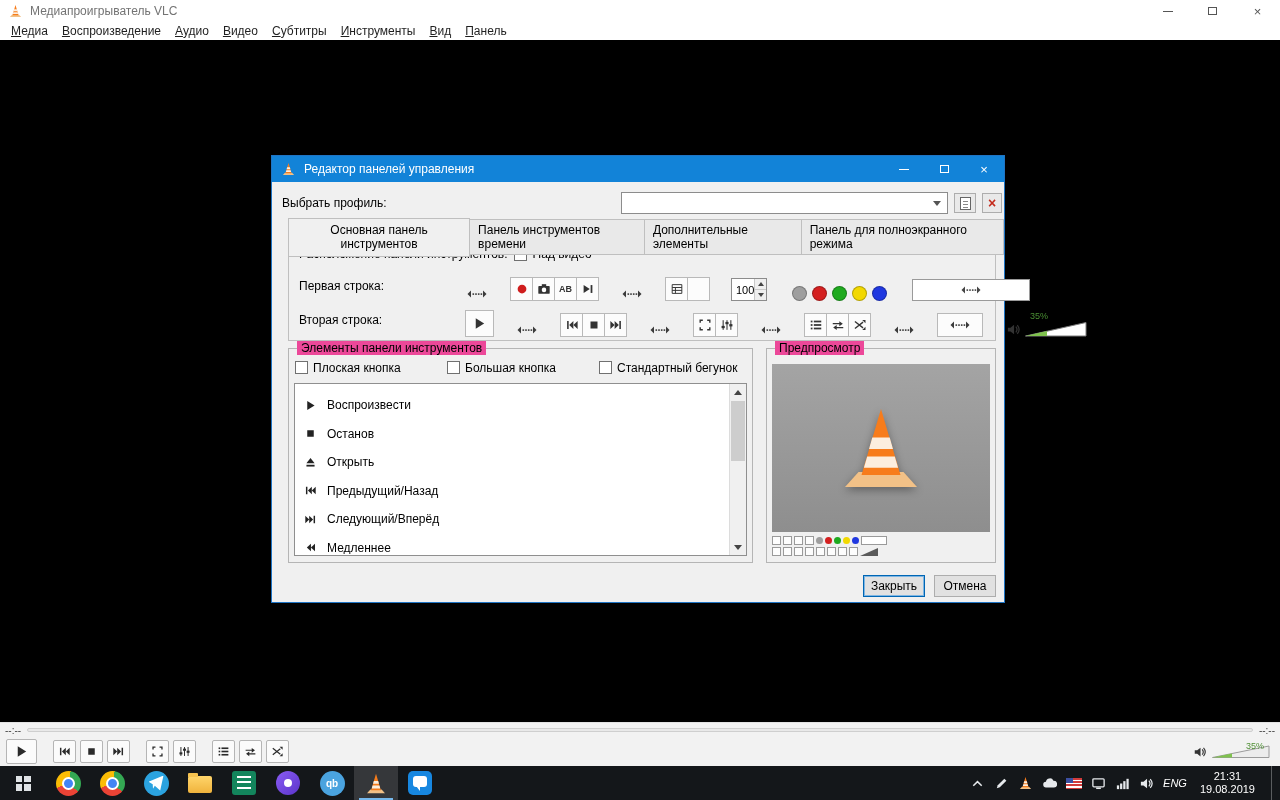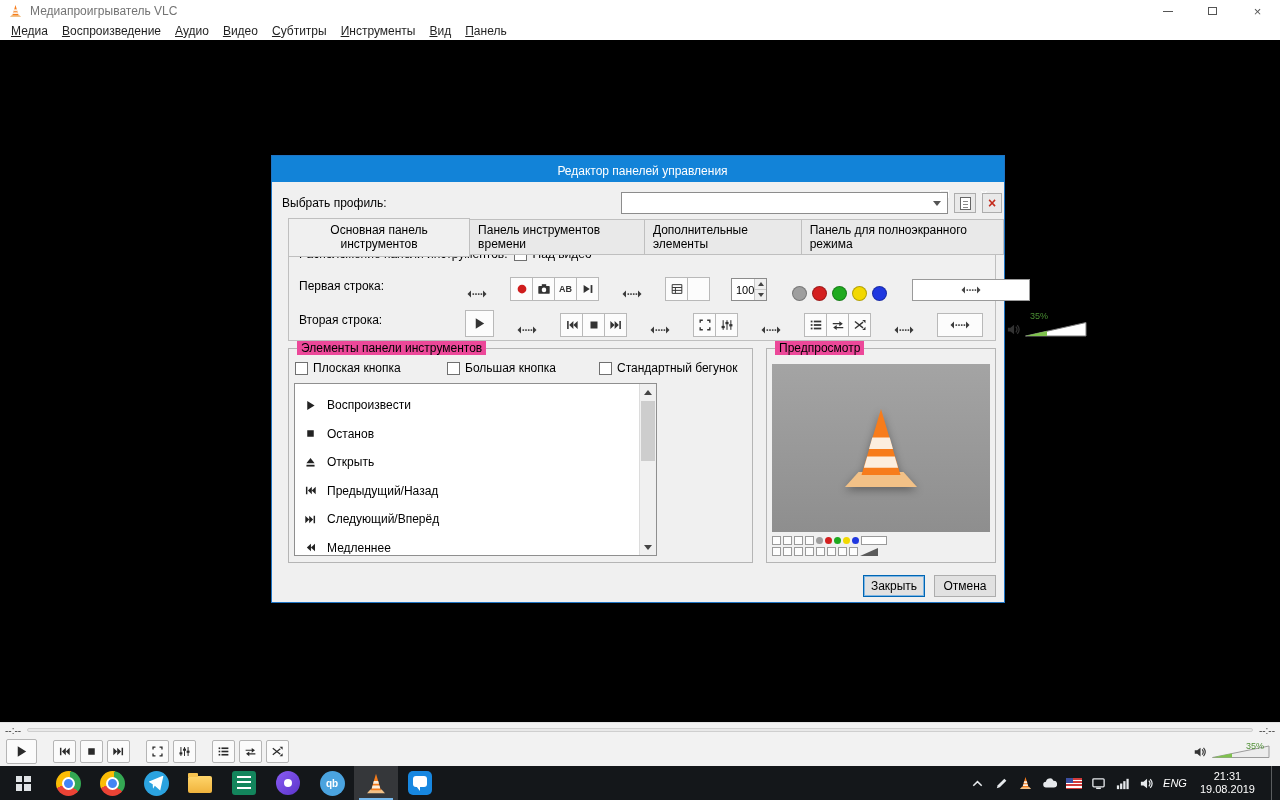--- a/index.html
+++ b/index.html
@@ -29,21 +29,21 @@
   .cbtn svg { width:13px; height:13px; }
   .cbtn.big { width:31px; height:25px; }
   .cbtn.big svg { width:15px; height:15px; }
   .gap8 { width:8px; }
   .volwrap { margin-left:auto; display:flex; align-items:center; gap:5px; position:relative; color:#333; padding-right:4px; }
   .volwrap .volpct { position:absolute; top:-4px; right:10px; font-size:9px; color:#4f8f35; }
   svg.ic { fill:currentColor; display:block; }
 
   
   .dialog { position:absolute; left:271px; top:155px; width:734px; height:448px; background:#f0f0f0; border:1px solid #1f74c4; box-shadow:0 12px 34px rgba(0,0,0,.55); z-index:20; }
-  .dlg-title { height:26px; background:#1283d8; display:flex; align-items:center; padding-left:9px; gap:8px;flex-direction:column; }
+  .dlg-title { height:26px; background:#1283d8; display:flex; align-items:center; padding-left:9px; gap:8px; }
   .dlg-title .txt { color:#fff; font-size:12px; }
   .dlg-caps { margin-left:auto; display:flex; height:100%; }
   .dlg-cap { width:40px; height:100%; display:flex; align-items:center; justify-content:center; color:#fff; font-size:13px; }
   .lbl { position:absolute; font-size:12px; color:#000; }
 
   .p-select { position:absolute; left:349px; top:36px; width:327px; height:22px; background:#fff; border:1px solid #8c8c8c; display:flex; align-items:center; padding-left:5px; font-size:12px; }
   .p-select .arrow { margin-left:auto; margin-right:6px; width:0; height:0; border-left:4px solid transparent; border-right:4px solid transparent; border-top:5px solid #555; }
   .sbtn { position:absolute; height:20px; border:1px solid #adadad; background:#e9e9e9; display:flex; align-items:center; justify-content:center; }
   .doc { width:11px; height:13px; background:#fff; border:1px solid #666; position:relative; display:block; }
   .doc::before { content:""; position:absolute; left:2px; right:2px; top:3px; height:1px; background:#888; box-shadow:0 3px 0 #888, 0 6px 0 #888; }
@@ -78,22 +78,22 @@
   .widebox { width:118px; height:22px; border:1px solid #9a9a9a; background:#fff; display:flex; align-items:center; justify-content:center; color:#444; flex:none; }
   .bigplay { width:29px; height:27px; }
   .spacercell { width:46px; height:24px; border:1px solid #b9b9b9; background:#fcfcfc; display:flex; align-items:center; justify-content:center; color:#3a3a3a; flex:none; }
   .vcluster { display:flex; align-items:center; gap:4px; position:relative; color:#333; margin-left:2px; }
   .vcluster .vpct { position:absolute; top:-10px; left:24px; font-size:9px; color:#4a8f33; }
 
   .group { position:absolute; border:1px solid #b5b5b5; background:#f0f0f0; }
   .group .legend { position:absolute; top:-8px; left:8px; font-size:12px; background:#ec4899; padding:0 4px; white-space:nowrap; }
   #g-elements { left:16px; top:192px; width:465px; height:215px; }
   #g-preview { left:494px; top:192px; width:230px; height:215px; }
-  .cbitem { position:absolute; top:12px; display:flex; align-items:center; gap:5px; font-size:12px; }
-  .listbox { position:absolute; left:5px; top:34px; width:363px; height:173px; background:#fff; border:1px solid #8f8f8f; }
+  .cbitem { position:absolute; top:12px; display:flex; gap:5px; font-size:12px; }
+  .listbox { position:absolute; left:5px; top:34px; width:453px; height:173px; background:#fff; border:1px solid #8f8f8f; }
   .listitems { position:absolute; inset:1px 18px 1px 1px; padding-top:6px; overflow:hidden; }
   .li { height:28.5px; display:flex; align-items:center; gap:10px; padding-left:8px; font-size:12px; color:#000; }
   .li svg { width:13px; height:13px; color:#222; flex:none; }
   .vscroll { position:absolute; top:0; right:0; bottom:0; width:17px; background:#f0f0f0; border-left:1px solid #dcdcdc; }
   .sb-btn { position:absolute; left:0; right:0; height:16px; display:flex; align-items:center; justify-content:center; background:#f0f0f0; }
   .sb-btn.up { top:0; } .sb-btn.down { bottom:0; }
   .sb-btn .tri-up, .sb-btn .tri-dn { border-left-width:4px; border-right-width:4px; border-bottom-width:5px; border-top-width:5px; }
   .sb-thumb { position:absolute; top:17px; left:1px; right:1px; height:60px; background:#cdcdcd; }
 
   .pv-img { position:absolute; left:5px; top:15px; width:218px; height:168px; background:linear-gradient(#a4a4a4,#8e8e8e); display:flex; align-items:center; justify-content:center; }

